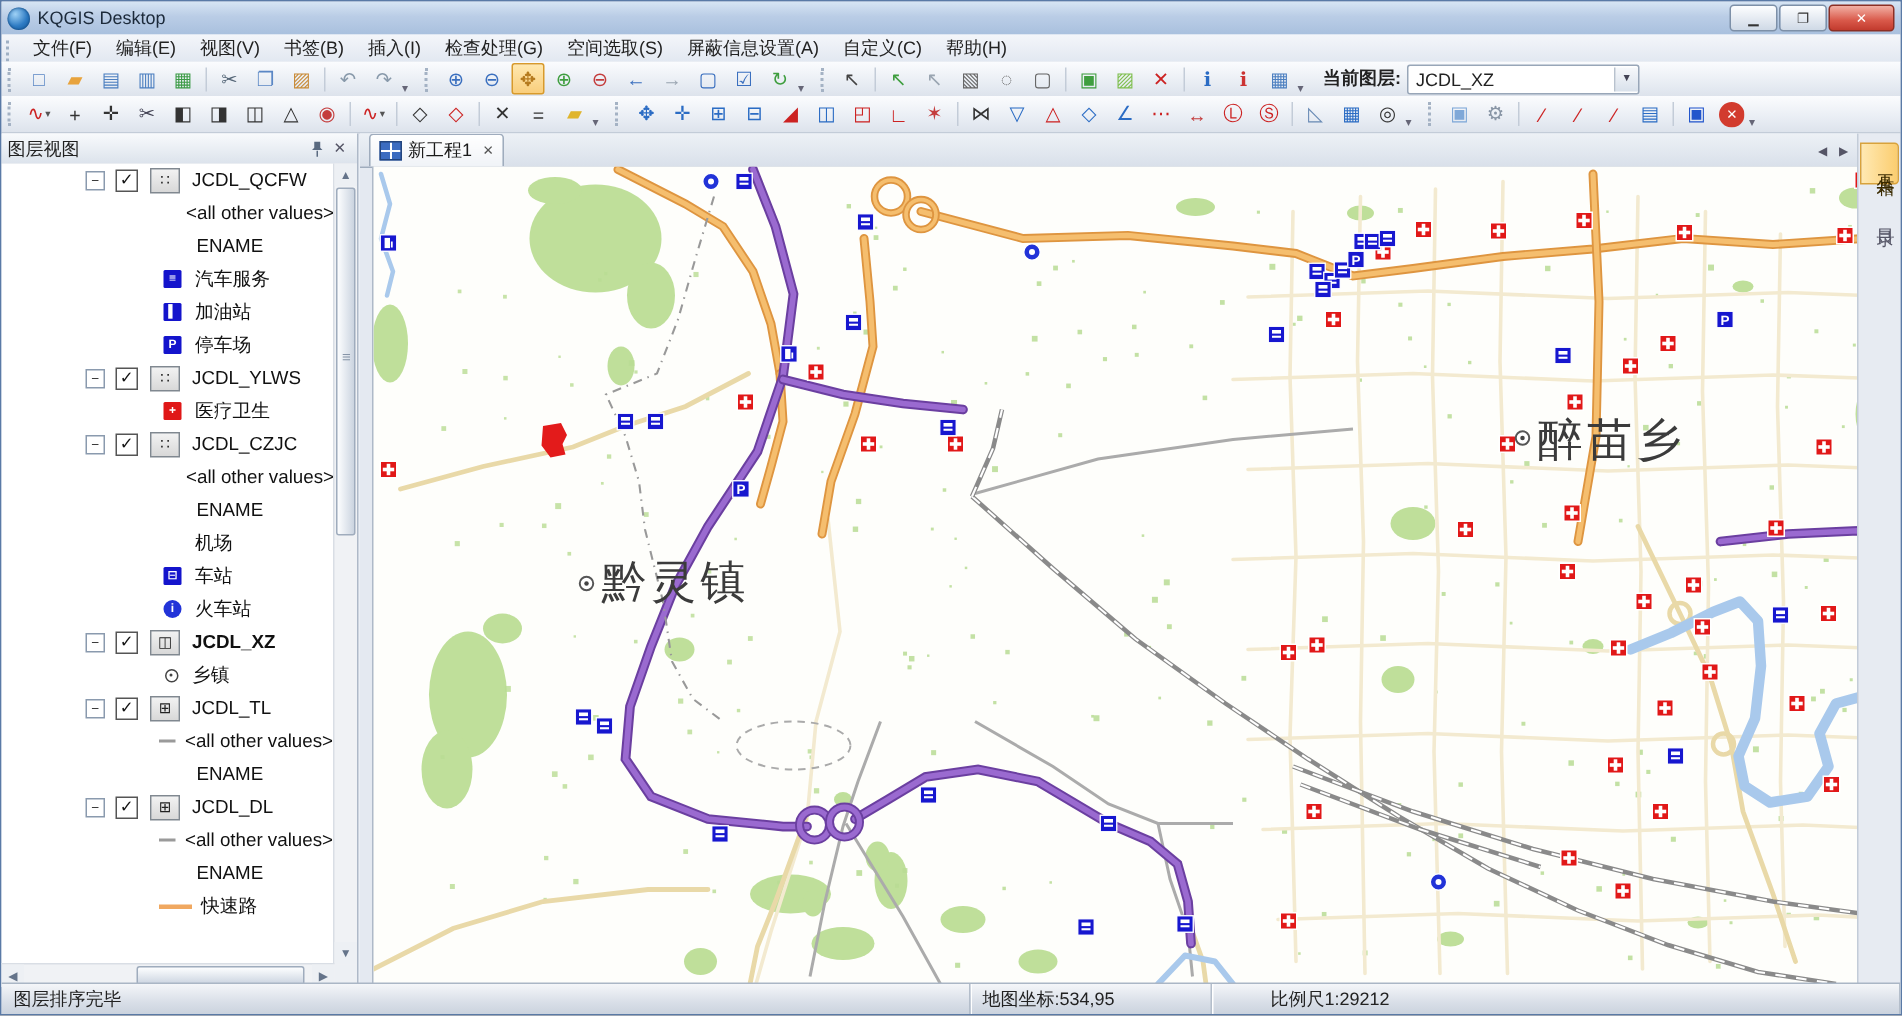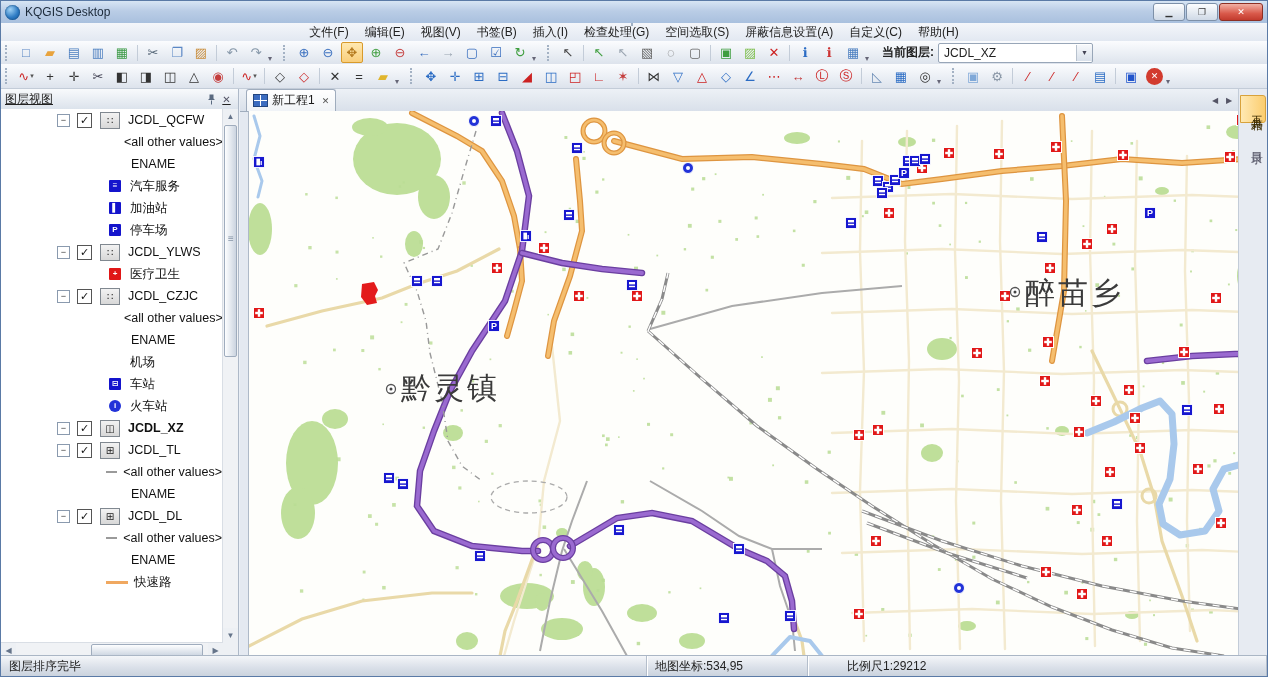--- a/index.html
+++ b/index.html
@@ -12,21 +12,21 @@
   .title-icon{width:15px;height:15px;margin:0 5px 0 4px;border-radius:50%;
     background:radial-gradient(circle at 35% 30%,#9ed1f5,#2f7cc4 55%,#145a9e);box-shadow:inset 0 0 2px #0a3c70;}
   .title-text{color:#1c2a3a;font-size:12px;}
   .winbtns{position:absolute;right:4px;top:2px;display:flex;}
   .winbtn{width:30px;height:16px;margin-left:1px;border:1px solid #7d90a8;border-radius:3px;
     background:linear-gradient(#fdfeff,#cfd9e6);display:flex;align-items:center;justify-content:center;
     font-size:9px;color:#333;}
   .winbtn.close{width:42px;background:linear-gradient(#f2b0a4,#d9594a 60%,#c23b2e);color:#fff;border-color:#8c2f24;}
   
   .menubar{position:absolute;left:0;top:22px;width:100%;height:18px;background:linear-gradient(#F4F6FA,#E2E8F1);
-    display:flex;align-items:center;border-bottom:1px solid #CBD4E0;flex-direction:column;}
+    display:flex;align-items:flex-end;border-bottom:1px solid #CBD4E0;}
   .menu-item{padding:1px 8px;color:#222;cursor:default;}
   .mgrip{width:5px;height:14px;margin:0 3px;border-left:2px dotted #9FB0C4;}
   
   .tbrow{position:absolute;left:0;width:100%;background:linear-gradient(#FBFCFE,#E6EBF2 70%,#DDE3EC);}
   .tb1{top:40px;height:23px;}
   .tb2{top:63px;height:24px;border-bottom:1px solid #C3CCD8;}
   .tbrow{display:flex;align-items:center;}
   .tbgroup{display:flex;align-items:center;height:22px;margin-right:2px;padding-right:3px;}
   .tbgrip{width:4px;height:16px;margin:0 3px 0 4px;border-left:2px dotted #A4B2C4;}
   .tbtn{width:20px;height:19px;margin:0 1px;display:flex;align-items:center;justify-content:center;
@@ -38,21 +38,21 @@
   .tboverflow{font-size:8px;color:#667;align-self:flex-end;margin:0 2px 1px 0;}
   .curlayer-label{margin:0 4px 0 6px;color:#222;font-weight:bold;}
   .combobox{width:148px;height:18px;background:#fff;border:1px solid #98A6B8;border-radius:2px;
     display:flex;align-items:center;justify-content:space-between;padding-left:5px;color:#222;}
   .combo-arrow{width:15px;height:16px;background:linear-gradient(#F6F8FB,#D9E1EB);border-left:1px solid #B8C2CE;
     display:flex;align-items:center;justify-content:center;font-size:7px;color:#445;}
   
   .left-panel{position:absolute;left:0;top:88px;width:238px;height:569px;background:#F1F4F8;
     border-right:1px solid #AEB9C8;box-sizing:border-box;}
   .panel-header{height:20px;background:linear-gradient(#F8FAFC,#DCE3EC);border-bottom:1px solid #C3CCD8;
-    display:flex;align-items:center;padding:0 4px;color:#222;text-decoration:underline;}
+    display:flex;align-items:center;padding:0 4px;color:#222;}
   .panel-header .ph-title{flex:1;}
   .ph-btn{width:15px;height:14px;display:flex;align-items:center;justify-content:center;color:#556;font-size:10px;}
   .tree{position:absolute;left:0;top:20px;right:15px;bottom:15px;background:#fff;overflow:hidden;border-right:1px solid #D4DAE2;}
   .trow{height:22px;display:flex;align-items:center;white-space:nowrap;}
   .trow .expander{width:11px;height:11px;border:1px solid #8A9AAE;background:#fff;margin-right:7px;
     display:flex;align-items:center;justify-content:center;font-size:9px;color:#333;line-height:9px;}
   .trow .cbx{width:13px;height:13px;border:1px solid #555;background:#fff;margin-right:8px;
     display:flex;align-items:center;justify-content:center;font-size:11px;color:#111;font-weight:bold;line-height:11px;}
   .licon{width:18px;height:15px;border:1px solid #808890;background:linear-gradient(#F2F2F2,#D8D8D8);
     margin-right:8px;display:flex;align-items:center;justify-content:center;font-size:10px;color:#222;}
@@ -320,20 +320,24 @@
         </div>
         <div class="trow" style="padding-left: 108px;">
           <div class="chip round" style="background: rgb(34, 51, 216);">i</div>
           <span class="tlabel">火车站</span>
         </div>
         <div class="trow" style="padding-left: 56px;">
           <div class="expander">−</div>
           <div class="cbx">✓</div>
           <div class="licon">◫</div>
           <span class="tlabel bold">JCDL_XZ</span>
+        </div>
+        <div class="trow" style="padding-left: 108px;">
+          <div class="sym-town"></div>
+          <span class="tlabel">乡镇</span>
         </div>
         <div class="trow" style="padding-left: 56px;">
           <div class="expander">−</div>
           <div class="cbx">✓</div>
           <div class="licon">⊞</div>
           <span class="tlabel">JCDL_TL</span>
         </div>
         <div class="trow" style="padding-left: 108px;">
           <div class="sym-line"></div>
           <span class="tlabel">&lt;all other values&gt;</span>

